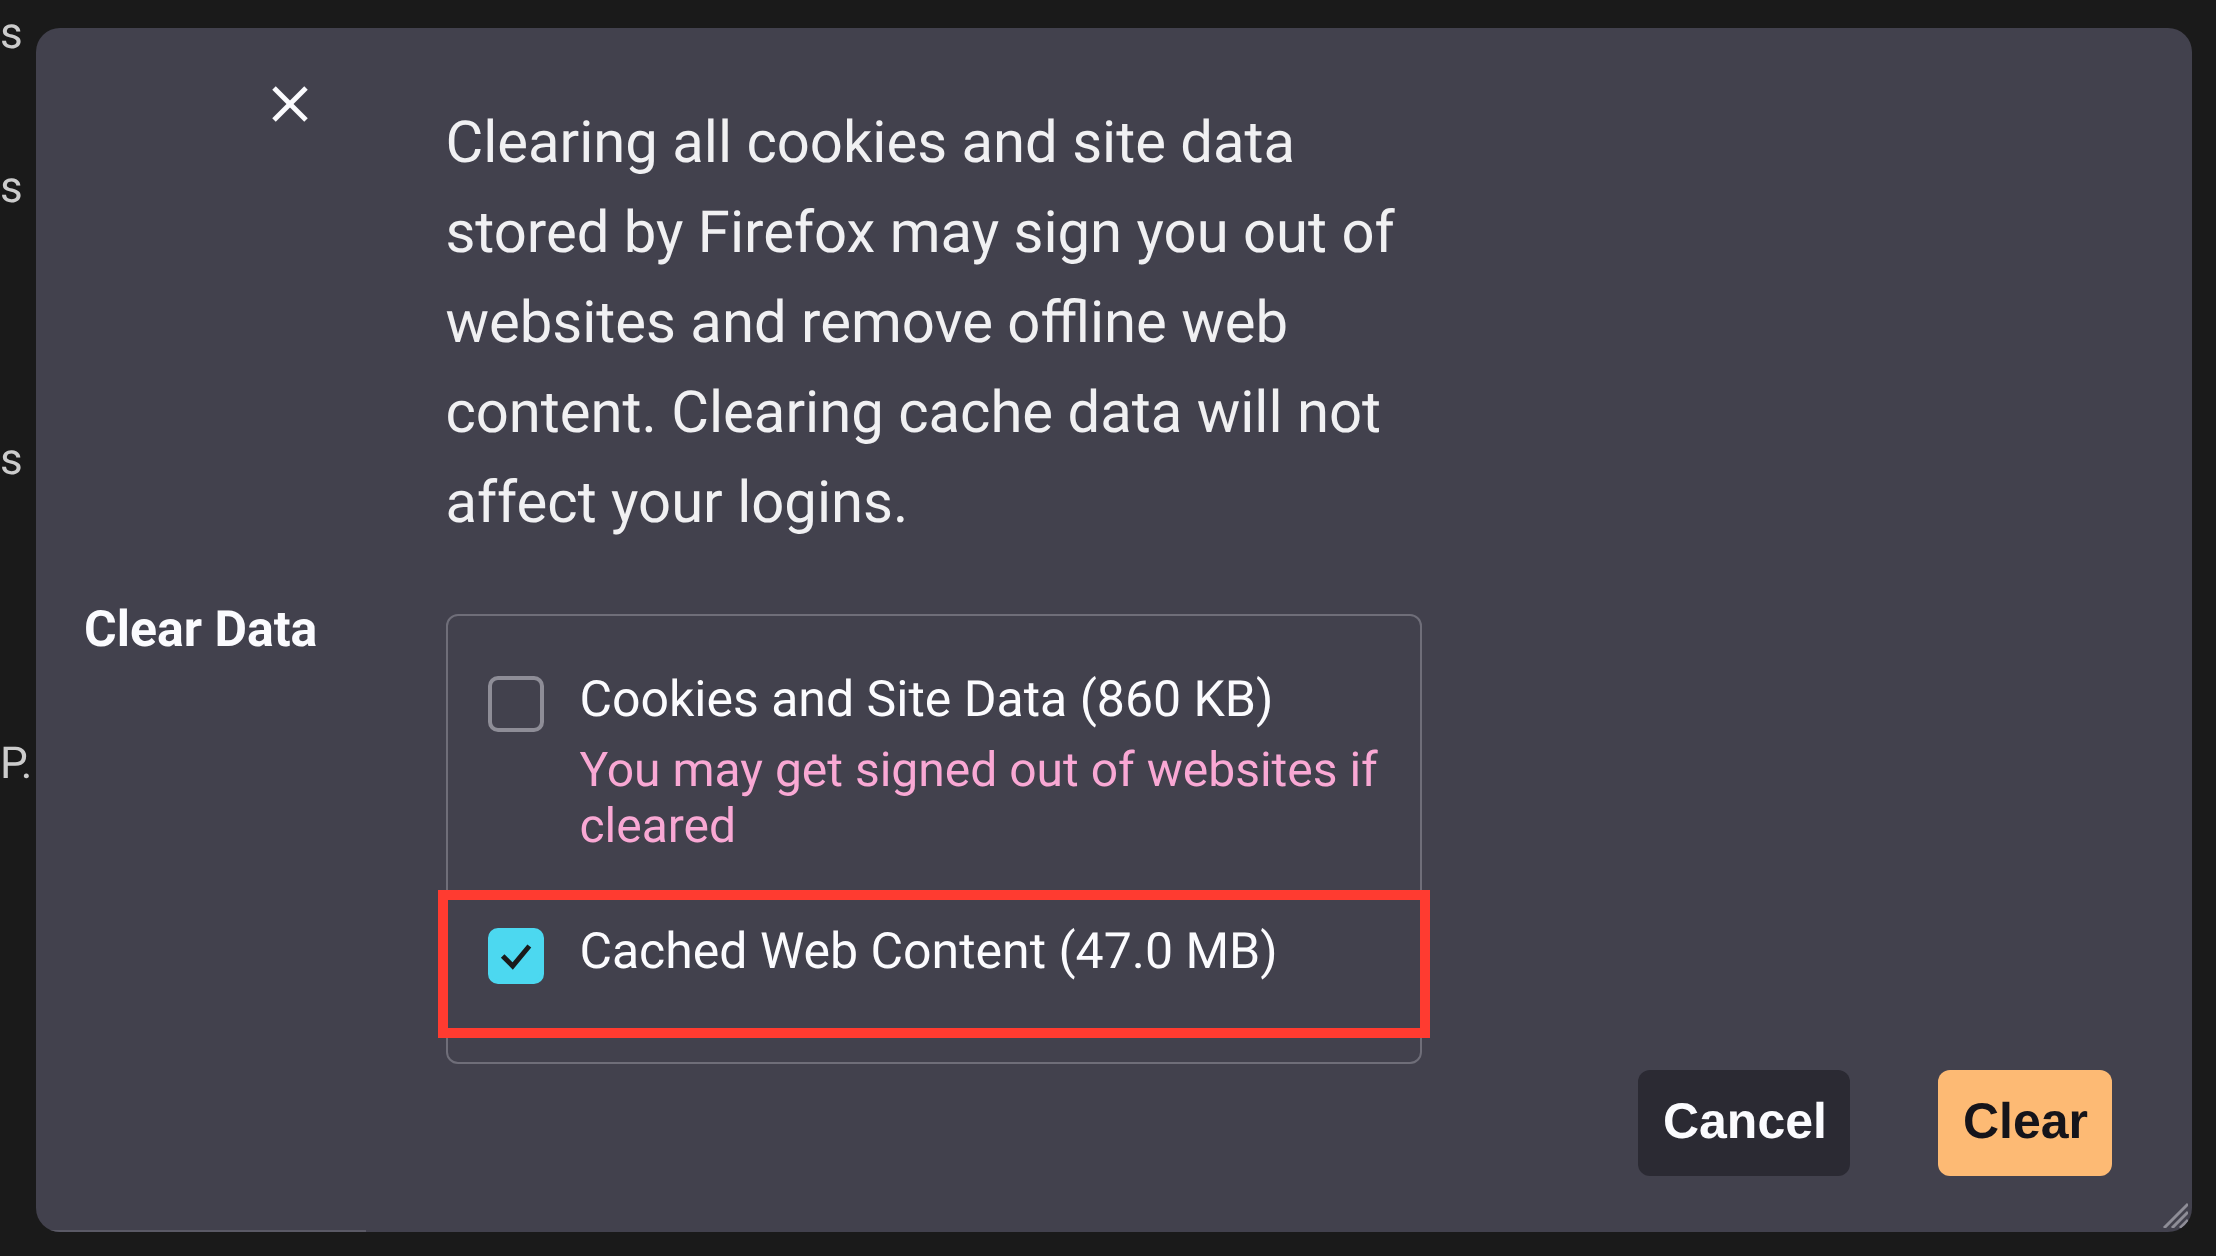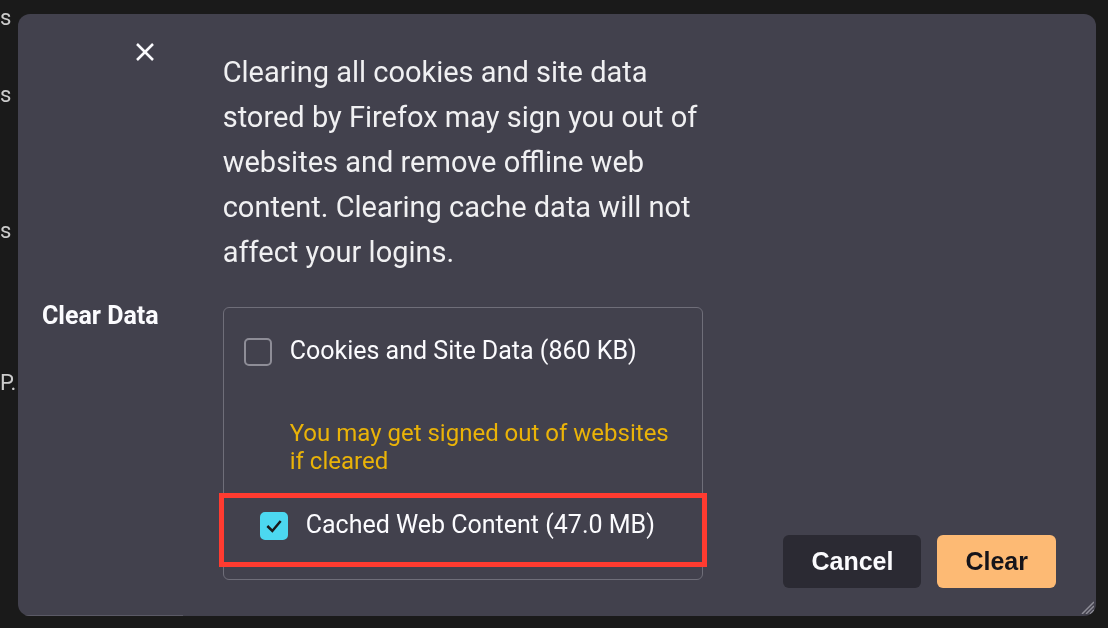--- a/index.html
+++ b/index.html
@@ -108,21 +108,21 @@
     .option-row {
       display: flex;
       align-items: flex-start;
       padding: 16px 20px 18px 20px;
       gap: 18px;
     }
     
     .highlight-box {
       border: 5px solid #ff3b30;
       margin: 0 -5px;
-      padding: 12px 20px 22px 36px;
+      padding: 12px 20px 22px 20px;
     }
     
     .checkbox {
       width: 28px;
       height: 28px;
       min-width: 28px;
       border: 2px solid #8e8d97;
       border-radius: 5px;
       margin-top: 2px;
       display: flex;
@@ -157,39 +157,39 @@
     }
     
     .option-label {
       font-size: 25px;
       font-weight: 400;
       color: #fbfbfe;
     }
     
     .option-sublabel {
       font-size: 24px;
-      color: #eab308;
-      margin-top: 48px;
+      color: #f9a8d4;
     }
     
     .dialog-footer {
       display: flex;
       justify-content: flex-end;
       gap: 16px;
       padding: 24px 40px 28px;
       margin-top: auto;
     }
     
     .btn {
-      padding: 12px 28px;
+      padding: 12px 12px;
       font-size: 25px;
       font-weight: 600;
       border-radius: 6px;
       border: none;
       cursor: pointer;
+      margin-left: 28px;
     }
     
     .btn-secondary {
       background: #2b2a33;
       color: #fbfbfe;
     }
     
     .btn-primary {
       background: #fdba74;
       color: #15141a;

